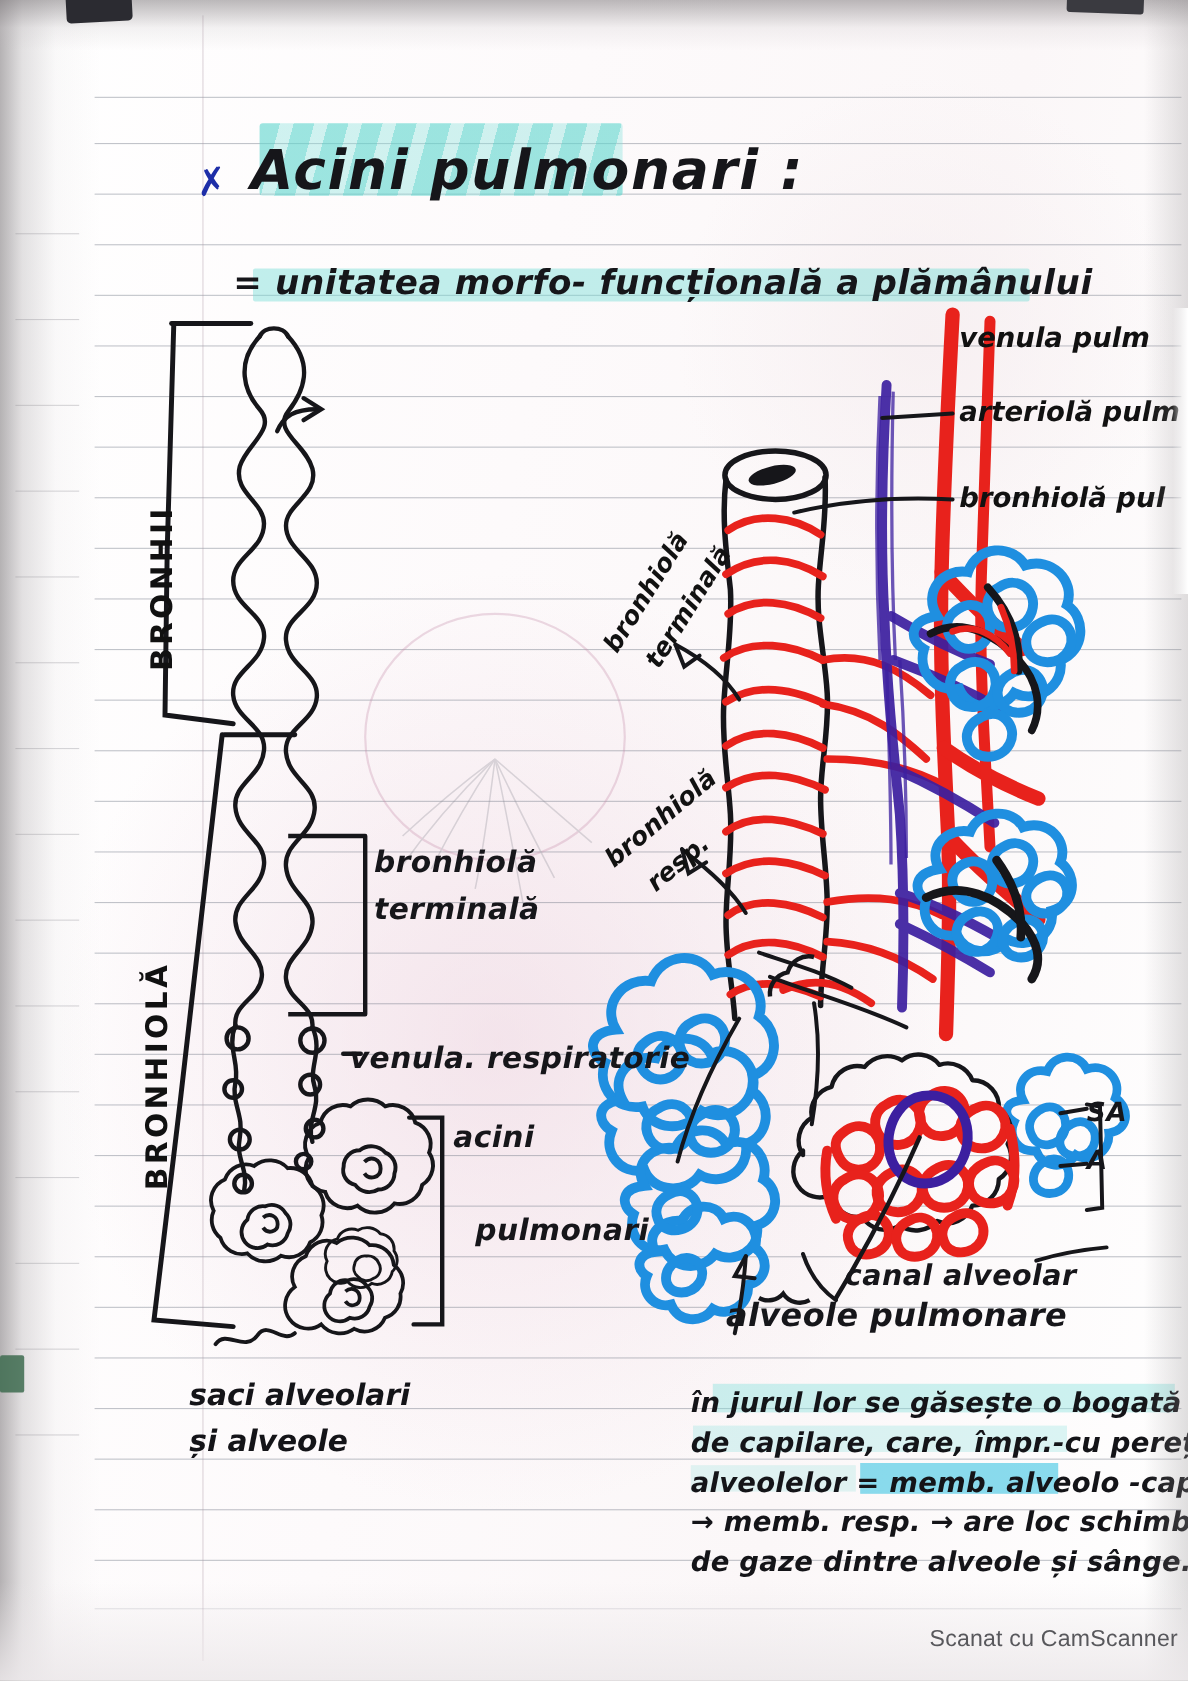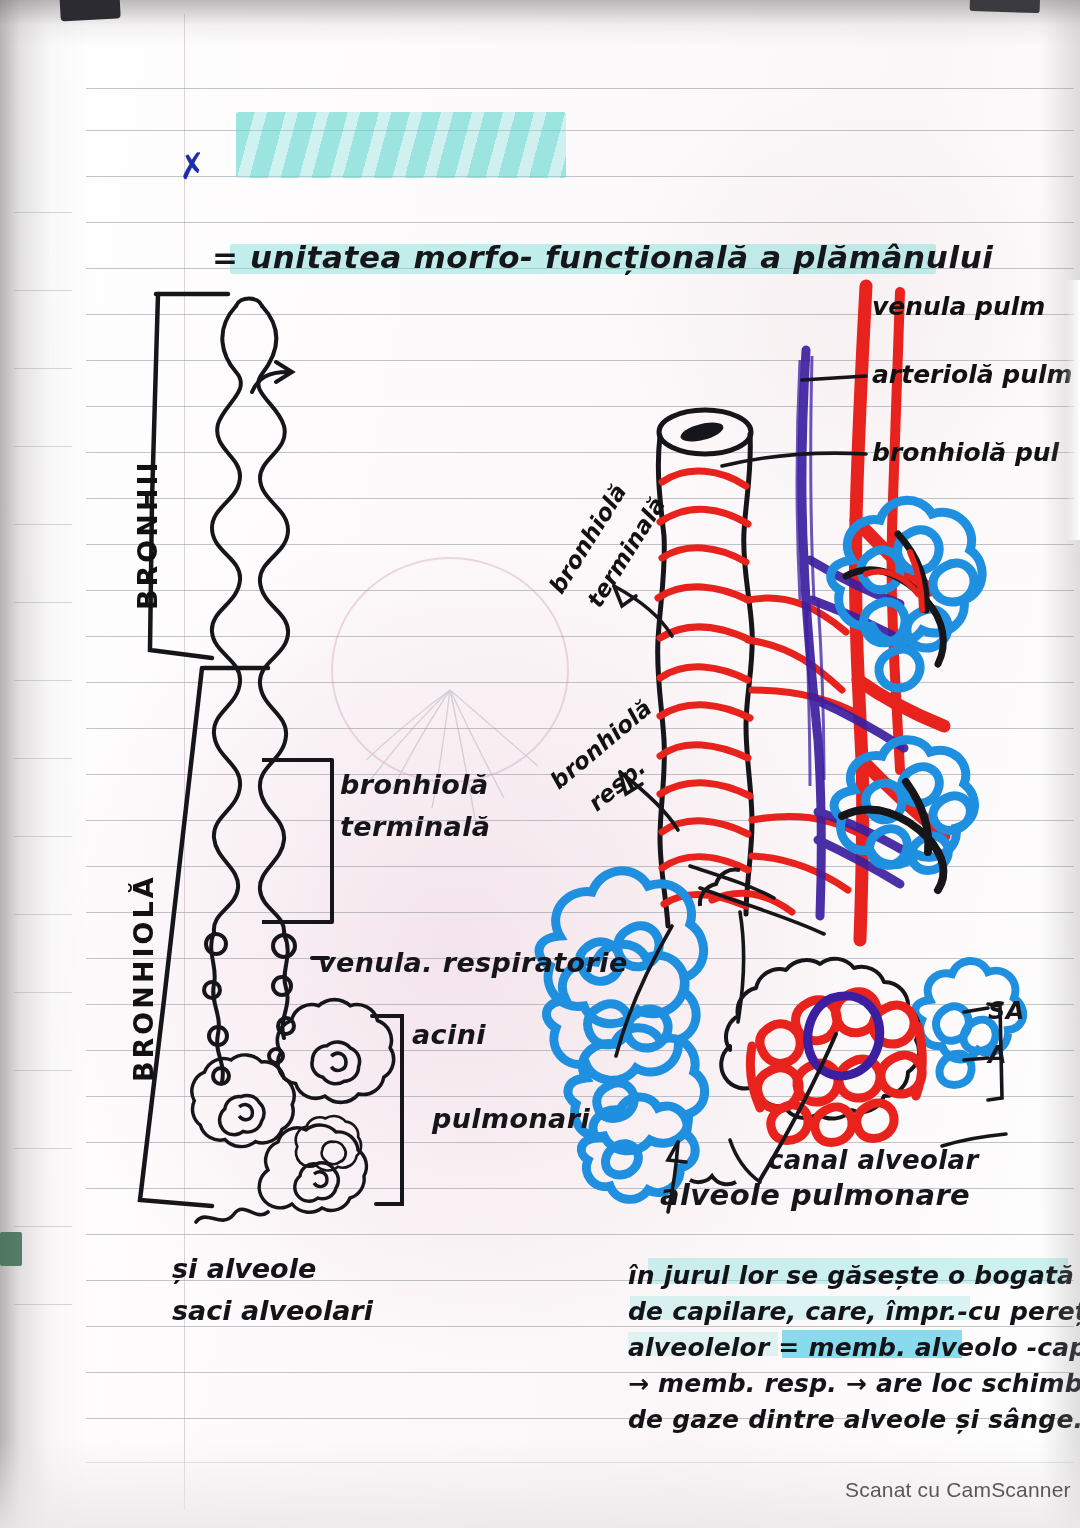--- a/index.html
+++ b/index.html
@@ -522,36 +522,37 @@
     </g>
 
     <g stroke="#16161a" stroke-width="4" fill="none">
       <path d="M700,906 a20,20 0 0,1 16,-22 a20,20 0 0,1 24,-14"></path>
       <path d="M736,1182 a18,18 0 0,1 -24,-6 a18,18 0 0,1 -22,4"></path>
     </g>
   </svg>
 
   <div class="hl-title"></div>
   <div class="star-mark">✗</div>
+  <div class="hw title">Acini pulmonari :</div>
 
   <div class="hl-sub"></div>
   <div class="hw subtitle">= unitatea morfo- funcțională a plămânului</div>
 
   <div class="vlabel" style="left:132px;top:610px;">BRONHII</div>
   <div class="vlabel" style="left:128px;top:1082px;">BRONHIOLĂ</div>
 
   <div class="hw lbl" style="left:340px;top:770px;">bronhiolă</div>
   <div class="hw lbl" style="left:340px;top:812px;">terminală</div>
   <div class="hw lbl" style="left:318px;top:948px;">venula. respiratorie</div>
   <div class="hw lbl" style="left:412px;top:1020px;">acini</div>
   <div class="hw lbl" style="left:432px;top:1104px;">pulmonari</div>
 
   <div class="left-note">
+    <div>saci alveolari</div>
     <div>și alveole</div>
-    <div>saci alveolari</div>
   </div>
 
   <div class="edge-lbl" style="left:872px;top:292px;width:208px;font-size:25px;">venula pulm</div>
   <div class="edge-lbl" style="left:872px;top:360px;width:208px;font-size:25px;">arteriolă pulm</div>
   <div class="edge-lbl" style="left:872px;top:438px;width:208px;font-size:25px;">bronhiolă pul</div>
 
   <div class="diag" style="left:566px;top:572px;transform:rotate(-58deg);">bronhiolă</div>
   <div class="diag" style="left:604px;top:586px;transform:rotate(-58deg);">terminală</div>
   <div class="diag" style="left:562px;top:768px;transform:rotate(-40deg);">bronhiolă</div>
   <div class="diag" style="left:600px;top:790px;transform:rotate(-40deg);">resp.</div>

